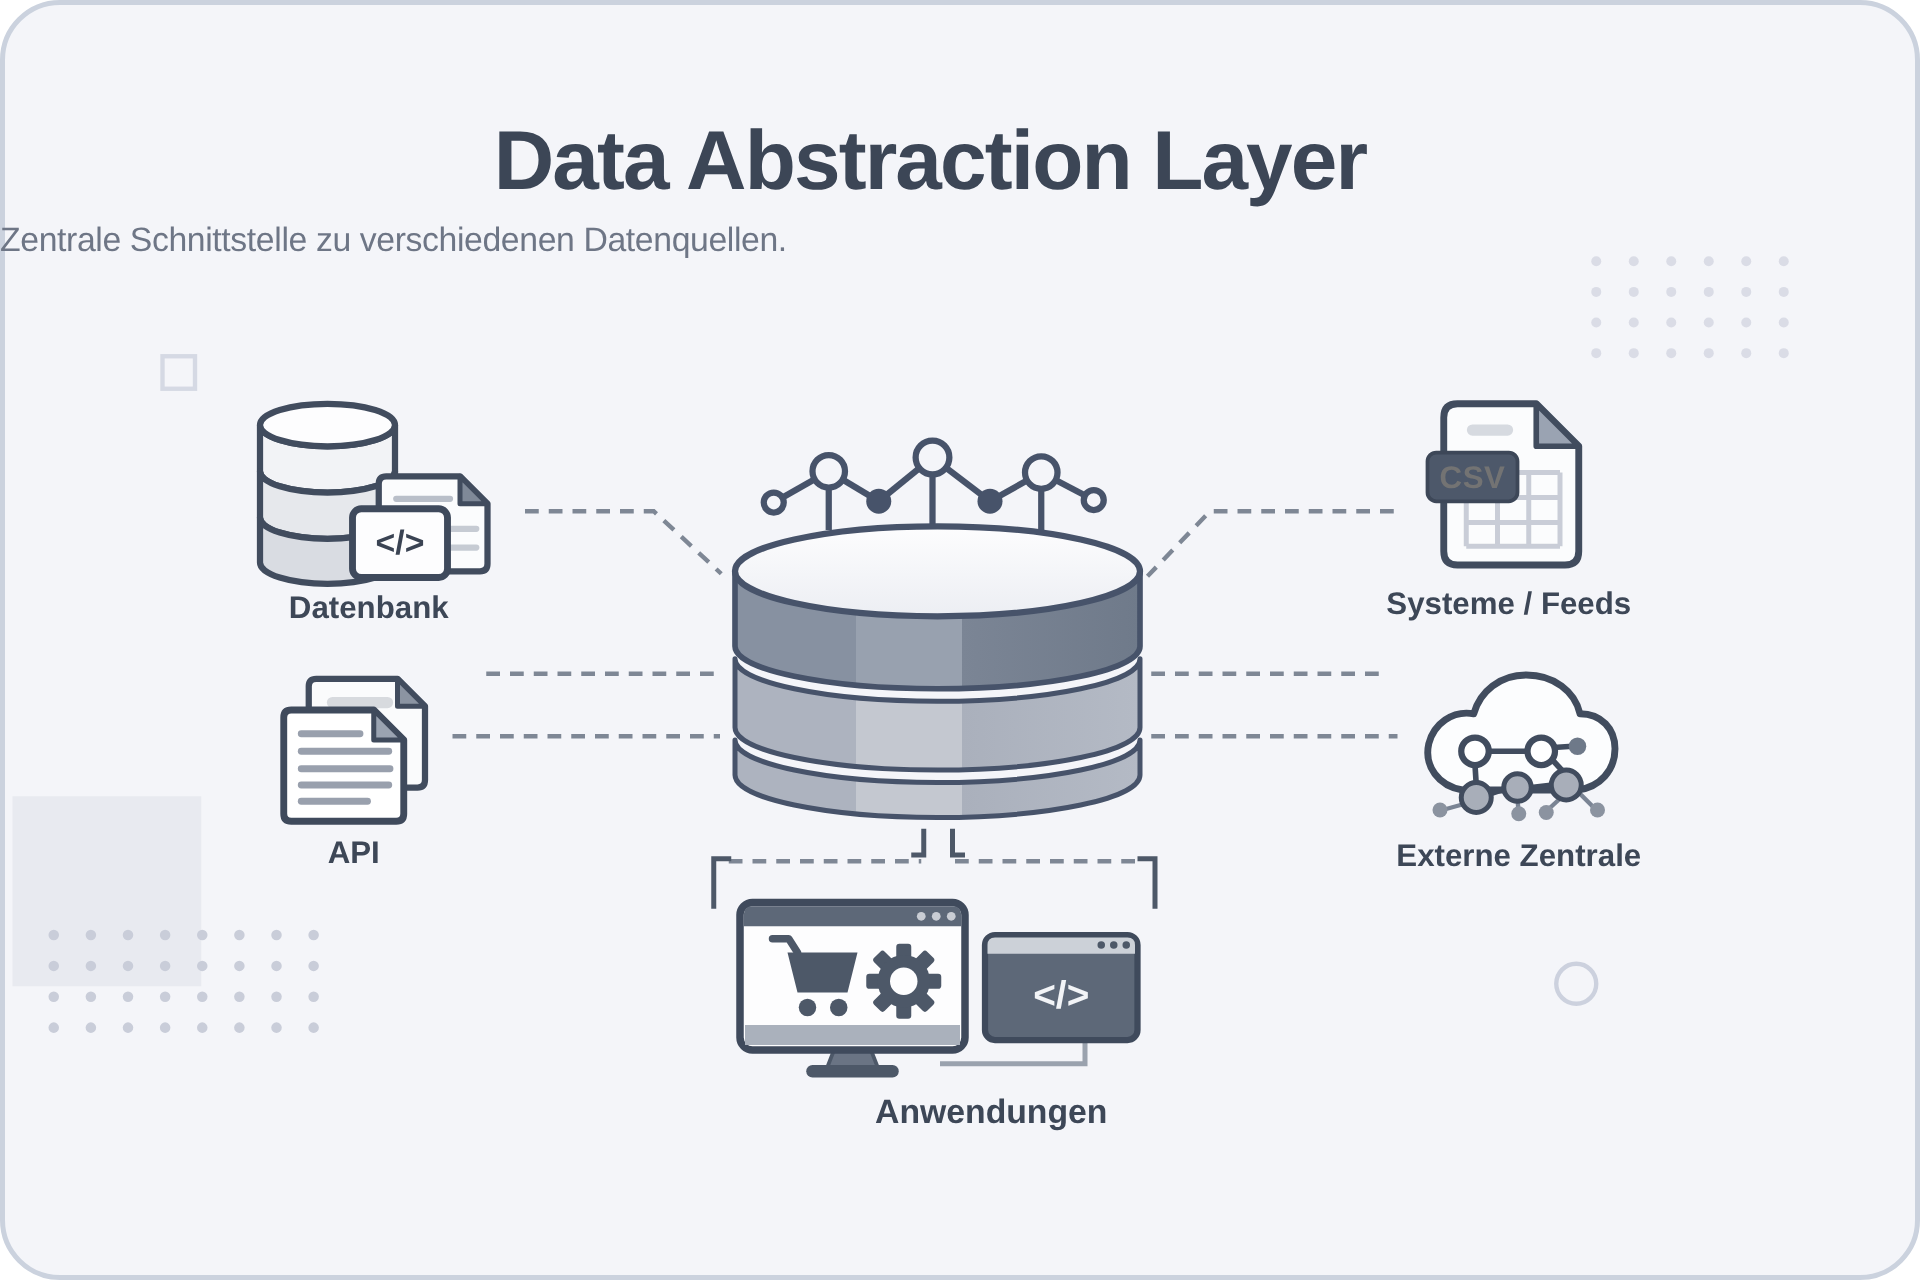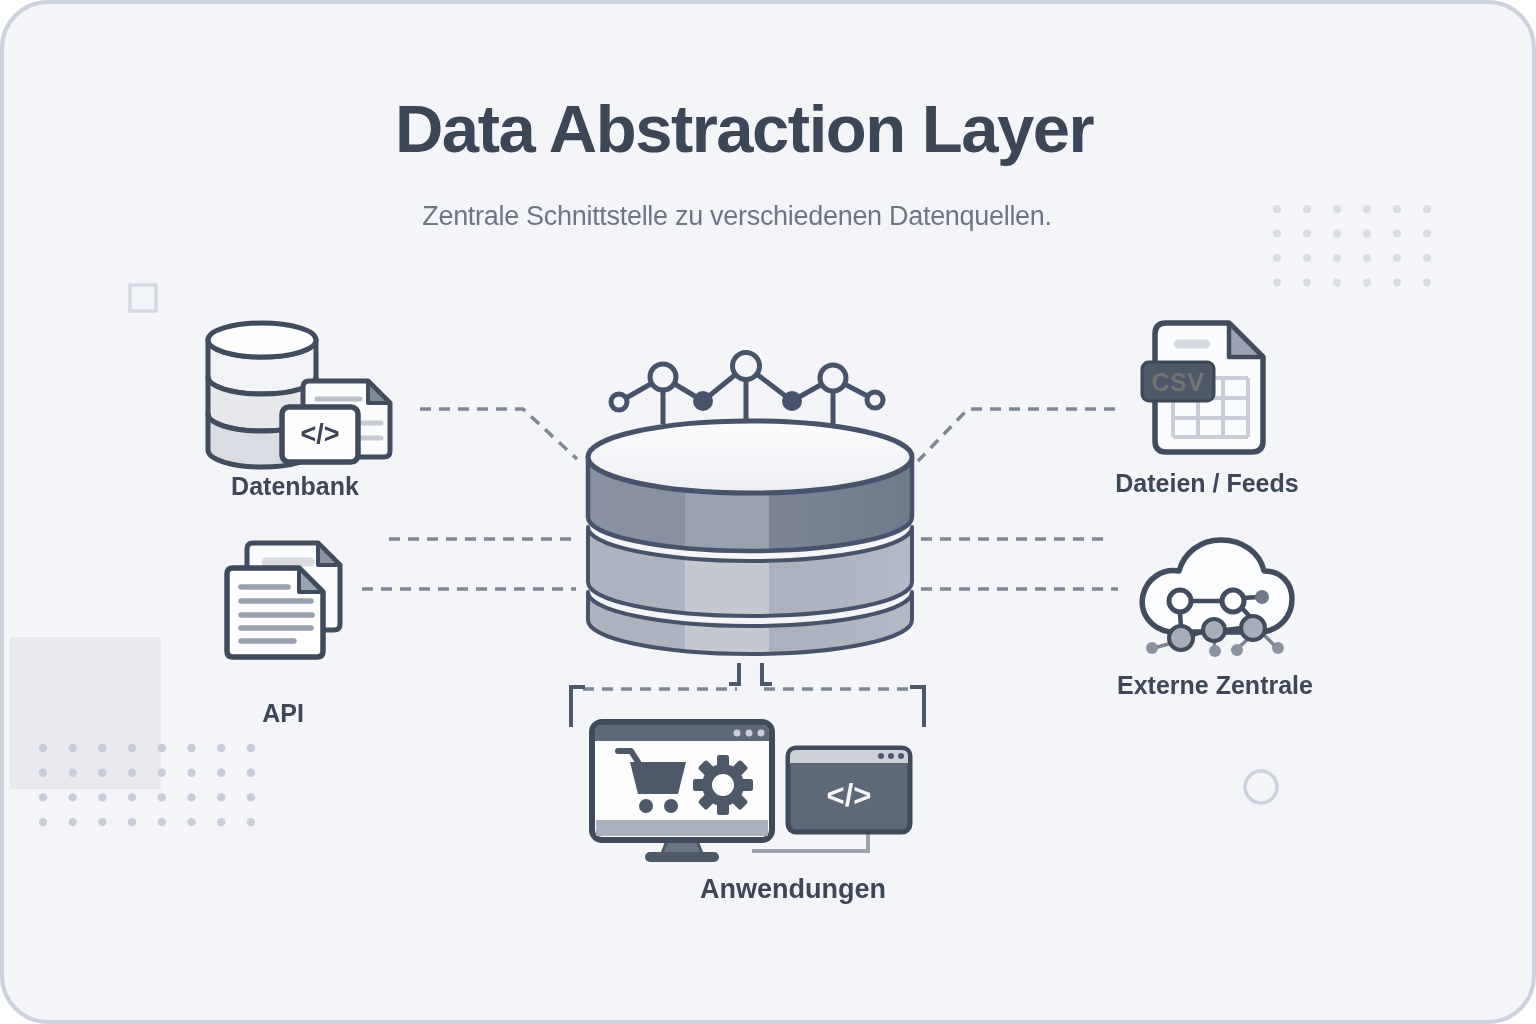--- a/index.html
+++ b/index.html
@@ -4,21 +4,21 @@
 <style>
   html,body{margin:0;padding:0;background:#ffffff;}
   .stage{position:relative;width:1536px;height:1024px;overflow:hidden;
          font-family:Liberation Sans, sans-serif;background:#ffffff;}
   .card{position:absolute;inset:0;border-radius:48px;background:#f4f5f9;
         border:4px solid #cbd2de;box-sizing:border-box;overflow:hidden;}
   svg{position:absolute;left:0;top:0;}
   .txt{position:absolute;white-space:nowrap;color:#3d4757;}
   .title{top:90px;left:0;width:1488px;text-align:center;
          font-size:67px;font-weight:800;letter-spacing:-1.5px;color:#3c4656;}
-  .subtitle{top:201px;left:0;width:1474px;text-align:center;
+  .subtitle{top:177px;left:0;width:1474px;
             font-size:27px;font-weight:400;color:#6e7686;letter-spacing:-0.3px;}
   .lbl{transform:translateX(-50%);font-weight:700;font-size:25px;color:#3d4757;}
   .cyl-label{transform:translateX(-50%);font-weight:700;font-size:33px;color:#46566c;}
   .glyph-sm{transform:translateX(-50%);font-weight:800;font-size:27px;color:#3a4353;}
   .glyph-lg{transform:translateX(-50%);font-weight:700;font-size:31px;color:#f2f4f7;}
   .csv{transform:translateX(-50%);font-weight:700;font-size:25px;color:#737373;letter-spacing:0.5px;}
   .anw{font-size:27px;}
 </style>
 </head>
 <body>
@@ -266,20 +266,20 @@
       <path d="M796,750 H902 Q908,750 908,756 V763 H790 V756 Q790,750 796,750 Z" fill="#ccd1d8"></path>
       <circle cx="881" cy="756" r="3" fill="#4d5868"></circle>
       <circle cx="891" cy="756" r="3" fill="#4d5868"></circle>
       <circle cx="901" cy="756" r="3" fill="#4d5868"></circle>
     </g>
   </svg>
 
   <div class="txt title">Data Abstraction Layer</div>
   <div class="txt subtitle">Zentrale Schnittstelle zu verschiedenen Datenquellen.</div>
   <div class="txt lbl" style="left:295px;top:472px;text-align:center;">Datenbank</div>
-  <div class="txt lbl" style="left:283px;top:699px;">API</div>
-  <div class="txt lbl" style="left:1207px;top:469px;">Dateien / Feeds</div>
+  <div class="txt lbl" style="left:283px;top:668px;">API</div>
+  <div class="txt lbl" style="left:1207px;top:469px;">Systeme / Feeds</div>
   <div class="txt lbl" style="left:1215px;top:671px;">Externe Zentrale</div>
   <div class="txt lbl anw" style="left:753px;top:874px;margin-left:40px;">Anwendungen</div>
   <div class="txt csv" style="left:1178px;top:368px;">CSV</div>
   <div class="txt glyph-sm" style="left:320px;top:419px;">&lt;/&gt;</div>
   <div class="txt glyph-lg" style="left:849px;top:778px;">&lt;/&gt;</div>
 </div>
 
 </body></html>

